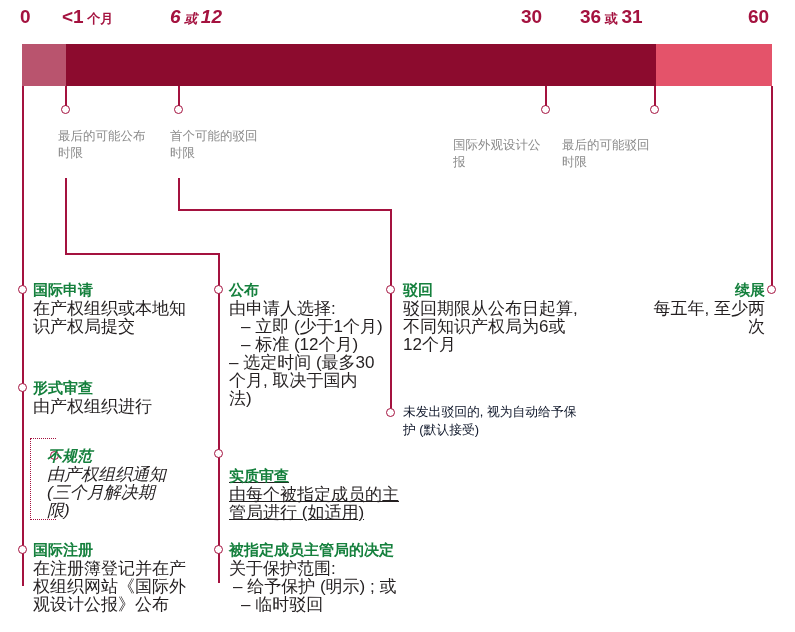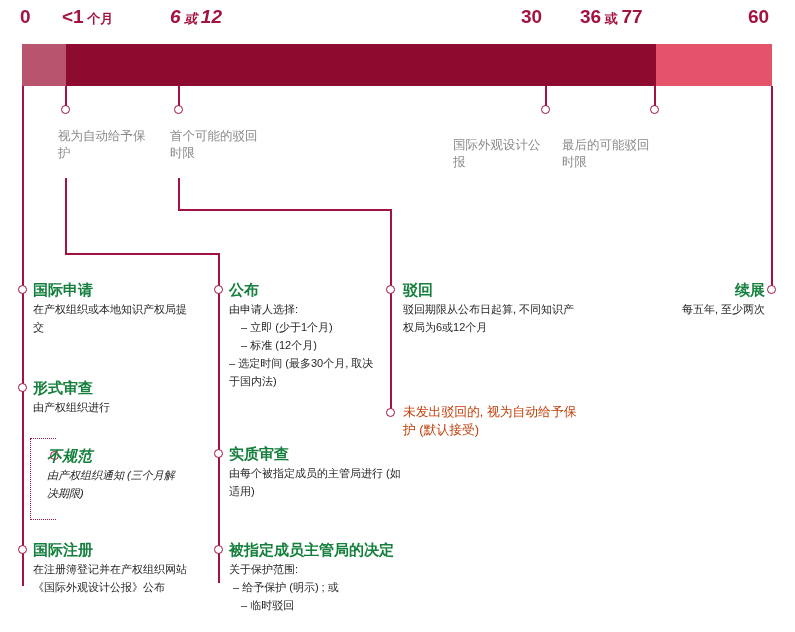--- a/index.html
+++ b/index.html
@@ -71,71 +71,71 @@
   .ms{position:absolute;}
   .ms .title{
     font-size:15px;
     font-weight:bold;
     color:#15803d;
     line-height:18px;
     margin:0 0 1px 0;
     white-space:nowrap;
   }
   .ms .body{
-    font-size:11px;
+    font-size:17px;
     line-height:18px;
     color:#231f20;
   }
 
   .dotted-box{
     position:absolute;
     border:1.5px dotted #a4123f;
     box-sizing:border-box;
   }
 
   .plain{
     position:absolute;
     font-size:12.8px;
     line-height:18px;
-    color:#c2410c;
+    color:#0f172a;
   }
 </style>
 </head>
 <body>
 
 <div class="stage">
 
   <div class="scale-label" style="left:20px;top:6px;"><span>0</span></div>
 
   <div class="scale-label" style="left:62px;top:6px;"><span>&lt;1</span><span class="sub"> 个月</span></div>
 
   <div class="scale-label" style="left:170px;top:6px;font-style:italic;"><span>6</span><span class="sub"> 或 </span><span>12</span></div>
 
   <div class="scale-label" style="left:521px;top:6px;"><span>30</span></div>
 
-  <div class="scale-label" style="left:580px;top:6px;"><span>36</span><span class="sub"> 或 </span><span>77</span></div>
+  <div class="scale-label" style="left:580px;top:6px;"><span>36</span><span class="sub"> 或 </span><span>31</span></div>
 
   <div class="scale-label" style="left:748px;top:6px;"><span>60</span></div>
 
   <div class="bar">
     <div class="bar-seg-light"></div>
     <div class="bar-seg-end"></div>
   </div>
 
   <div class="node" style="left:61px;top:105px;"></div>
   <div class="node" style="left:174px;top:105px;"></div>
   <div class="node" style="left:541px;top:105px;"></div>
   <div class="node" style="left:650px;top:105px;"></div>
 
   <div class="ln vln" style="left:65px;top:86px;height:20px;"></div>
   <div class="ln vln" style="left:178px;top:86px;height:20px;"></div>
   <div class="ln vln" style="left:545px;top:86px;height:20px;"></div>
   <div class="ln vln" style="left:654px;top:86px;height:20px;"></div>
 
-  <div class="gcap" style="left:58px;top:128px;">视为自动给予保护</div>
+  <div class="gcap" style="left:58px;top:128px;">最后的可能公布时限</div>
   <div class="gcap" style="left:170px;top:128px;">首个可能的驳回时限</div>
   <div class="gcap" style="left:453px;top:137px;width:95px;">国际外观设计公报</div>
   <div class="gcap" style="left:562px;top:137px;width:95px;">最后的可能驳回时限</div>
 
   <div class="ln vln" style="left:22px;top:86px;height:500px;"></div>
 
   <div class="ln vln" style="left:65px;top:178px;height:76px;"></div>
   <div class="ln hln" style="left:65px;top:253px;width:154px;"></div>
   <div class="ln vln" style="left:218px;top:253px;height:330px;"></div>
 
@@ -182,21 +182,21 @@
   </div>
 
   <div class="ms" style="left:229px;top:281px;width:160px;">
     <div class="title">公布</div>
     <div class="body">由申请人选择:</div>
     <div class="body ind" style="margin-left:12px;">– 立即 (少于1个月)</div>
     <div class="body ind" style="margin-left:12px;">– 标准 (12个月)</div>
     <div class="body ind" style="width:148px;">– 选定时间 (最多30个月, 取决于国内法)</div>
   </div>
 
-  <div class="ms" style="left:229px;top:445px;width:175px;">
+  <div class="ms" style="left:229px;top:467px;width:175px;text-decoration:underline;">
     <div class="title">实质审查</div>
     <div class="body">由每个被指定成员的主管局进行 (如适用)</div>
   </div>
 
   <div class="ms" style="left:229px;top:541px;width:200px;">
     <div class="title">被指定成员主管局的决定</div>
     <div class="body">关于保护范围:</div>
     <div class="body ind" style="margin-left:4px;">– 给予保护 (明示) ; 或</div>
     <div class="body ind" style="margin-left:12px;">– 临时驳回</div>
   </div>

